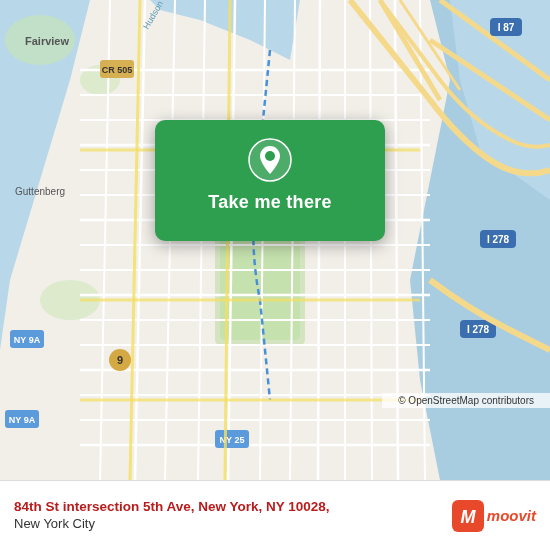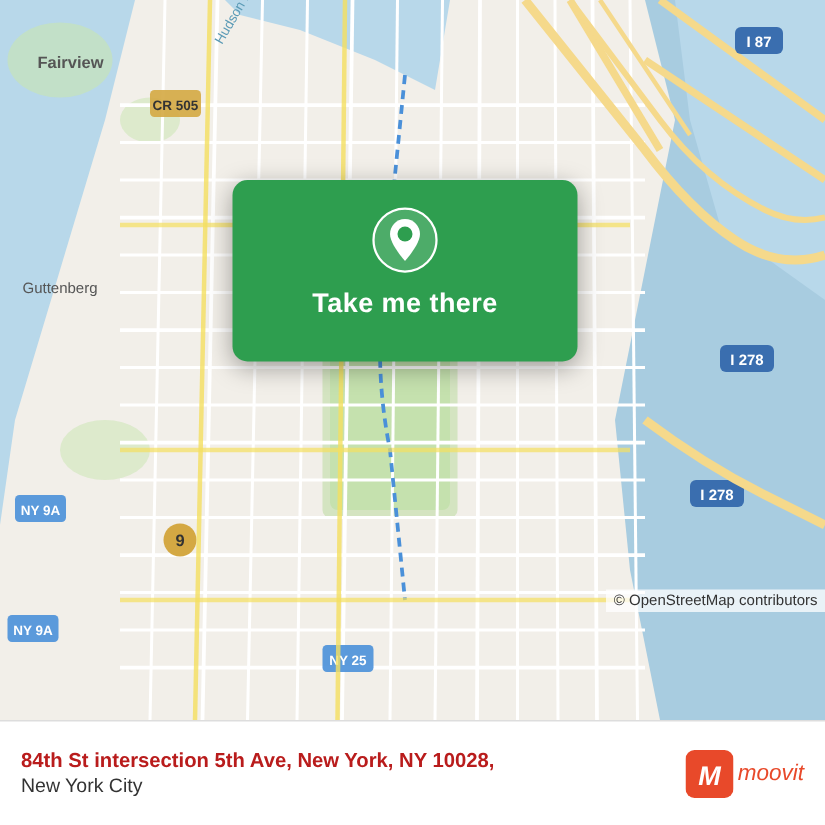--- a/index.html
+++ b/index.html
@@ -99,35 +99,35 @@
       flex-shrink: 0;
     }
 
     #moovit-icon {
       width: 32px;
       height: 32px;
     }
 
     #moovit-text {
       font-size: 15px;
-      font-weight: 400;
+      font-weight: 700;
       color: #e8492a;
       font-style: italic;
       text-align: right;
     }
 
     
     #osm-attribution {
       position: absolute;
       bottom: 72px;
       right: 0;
       background: rgba(255,255,255,0.75);
       font-size: 10px;
       color: #333;
-      padding: 2px 5px;
+      padding: 2px 16px;
       z-index: 5;
     }
   </style>
 </head>
 <body>
 
 <div id="map-container">
   <svg id="map-svg" viewBox="0 0 550 480" xmlns="http://www.w3.org/2000/svg">
 
     <rect width="550" height="480" fill="#f2efe9"></rect>

